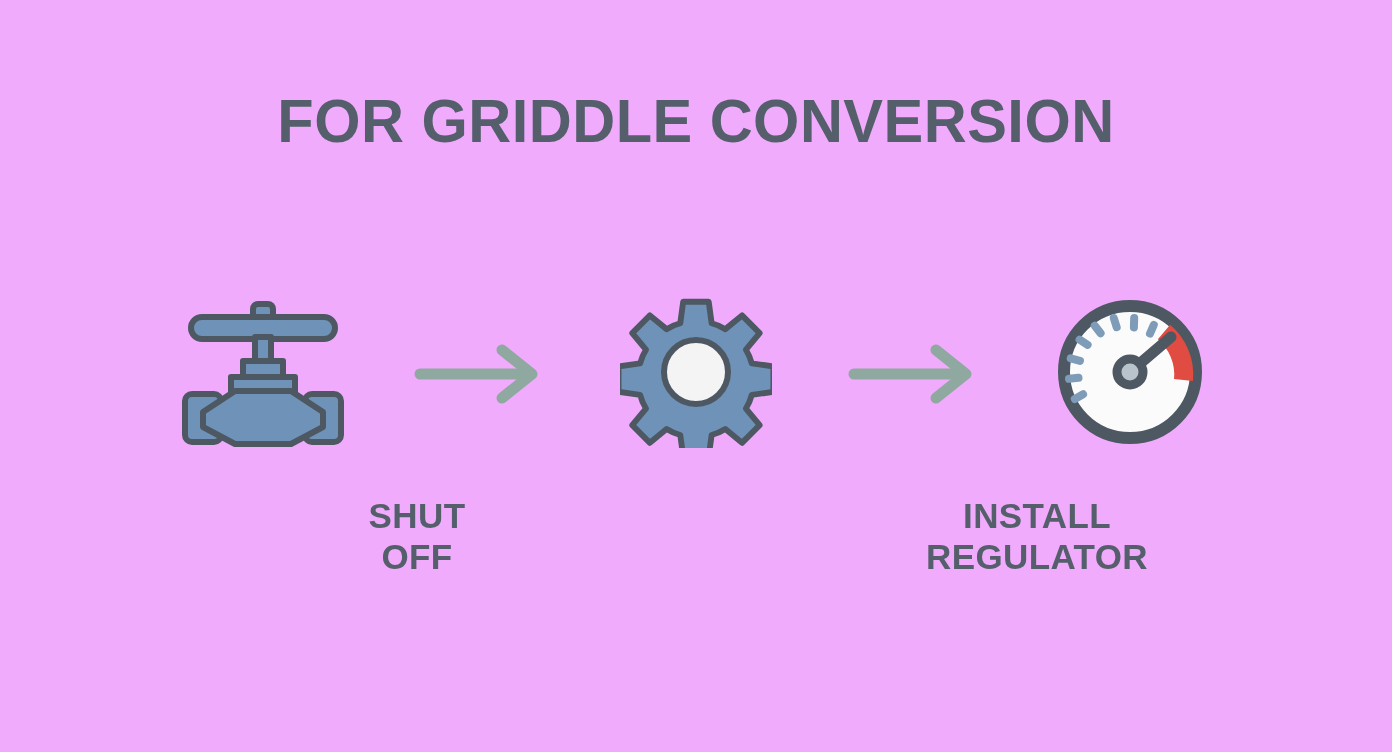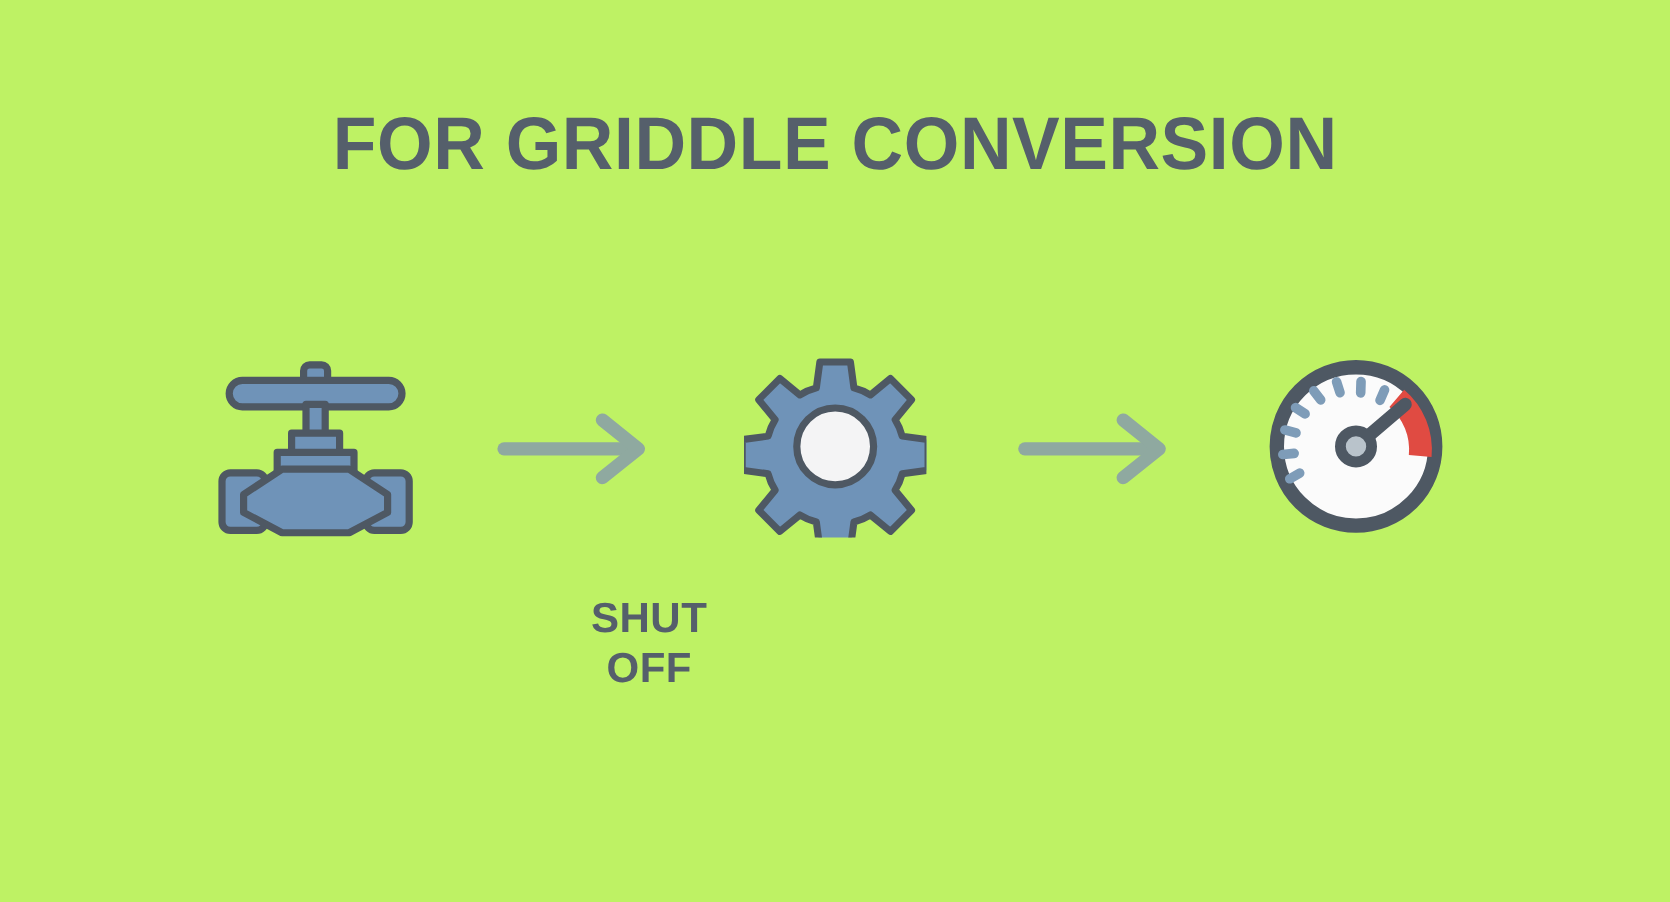--- a/index.html
+++ b/index.html
@@ -11,21 +11,21 @@
     height: 752px;
     background: #f4f4f5;
     font-family: "Liberation Sans", sans-serif;
     overflow: hidden;
     position: relative;
   }
 
   #infographic {
     position: absolute;
     inset: 0;
-    background: #bef264;
+    background: #f0abfc;
   }
 
   
   .title {
     position: absolute;
     top: 88px;
     left: 0;
     width: 1392px;
     text-align: center;
     font-size: 62px;
@@ -215,15 +215,17 @@
       </span>
     </div>
 
   </div>
 
   <div class="labels">
     <div class="label-slot">SHUT
 OFF</div>
     <div class="label-gap"></div>
     <div class="label-gap"></div>
+    <div class="label-slot">INSTALL
+REGULATOR</div>
   </div>
 
 </div>
 
 </body></html>

